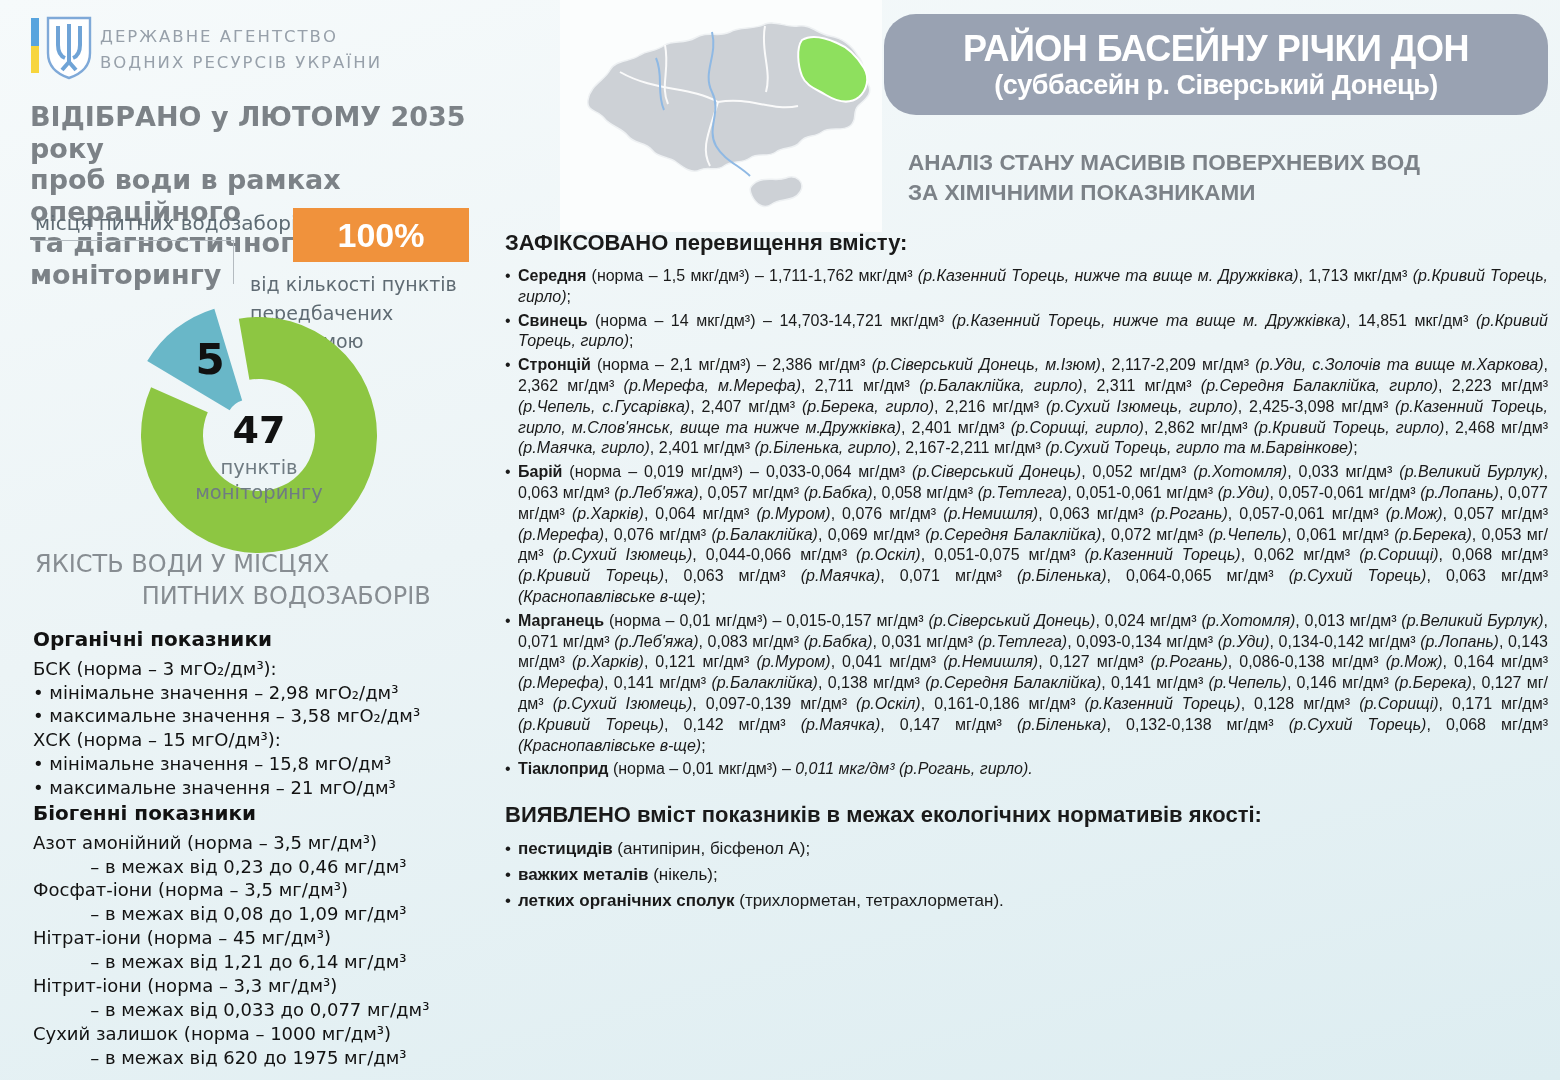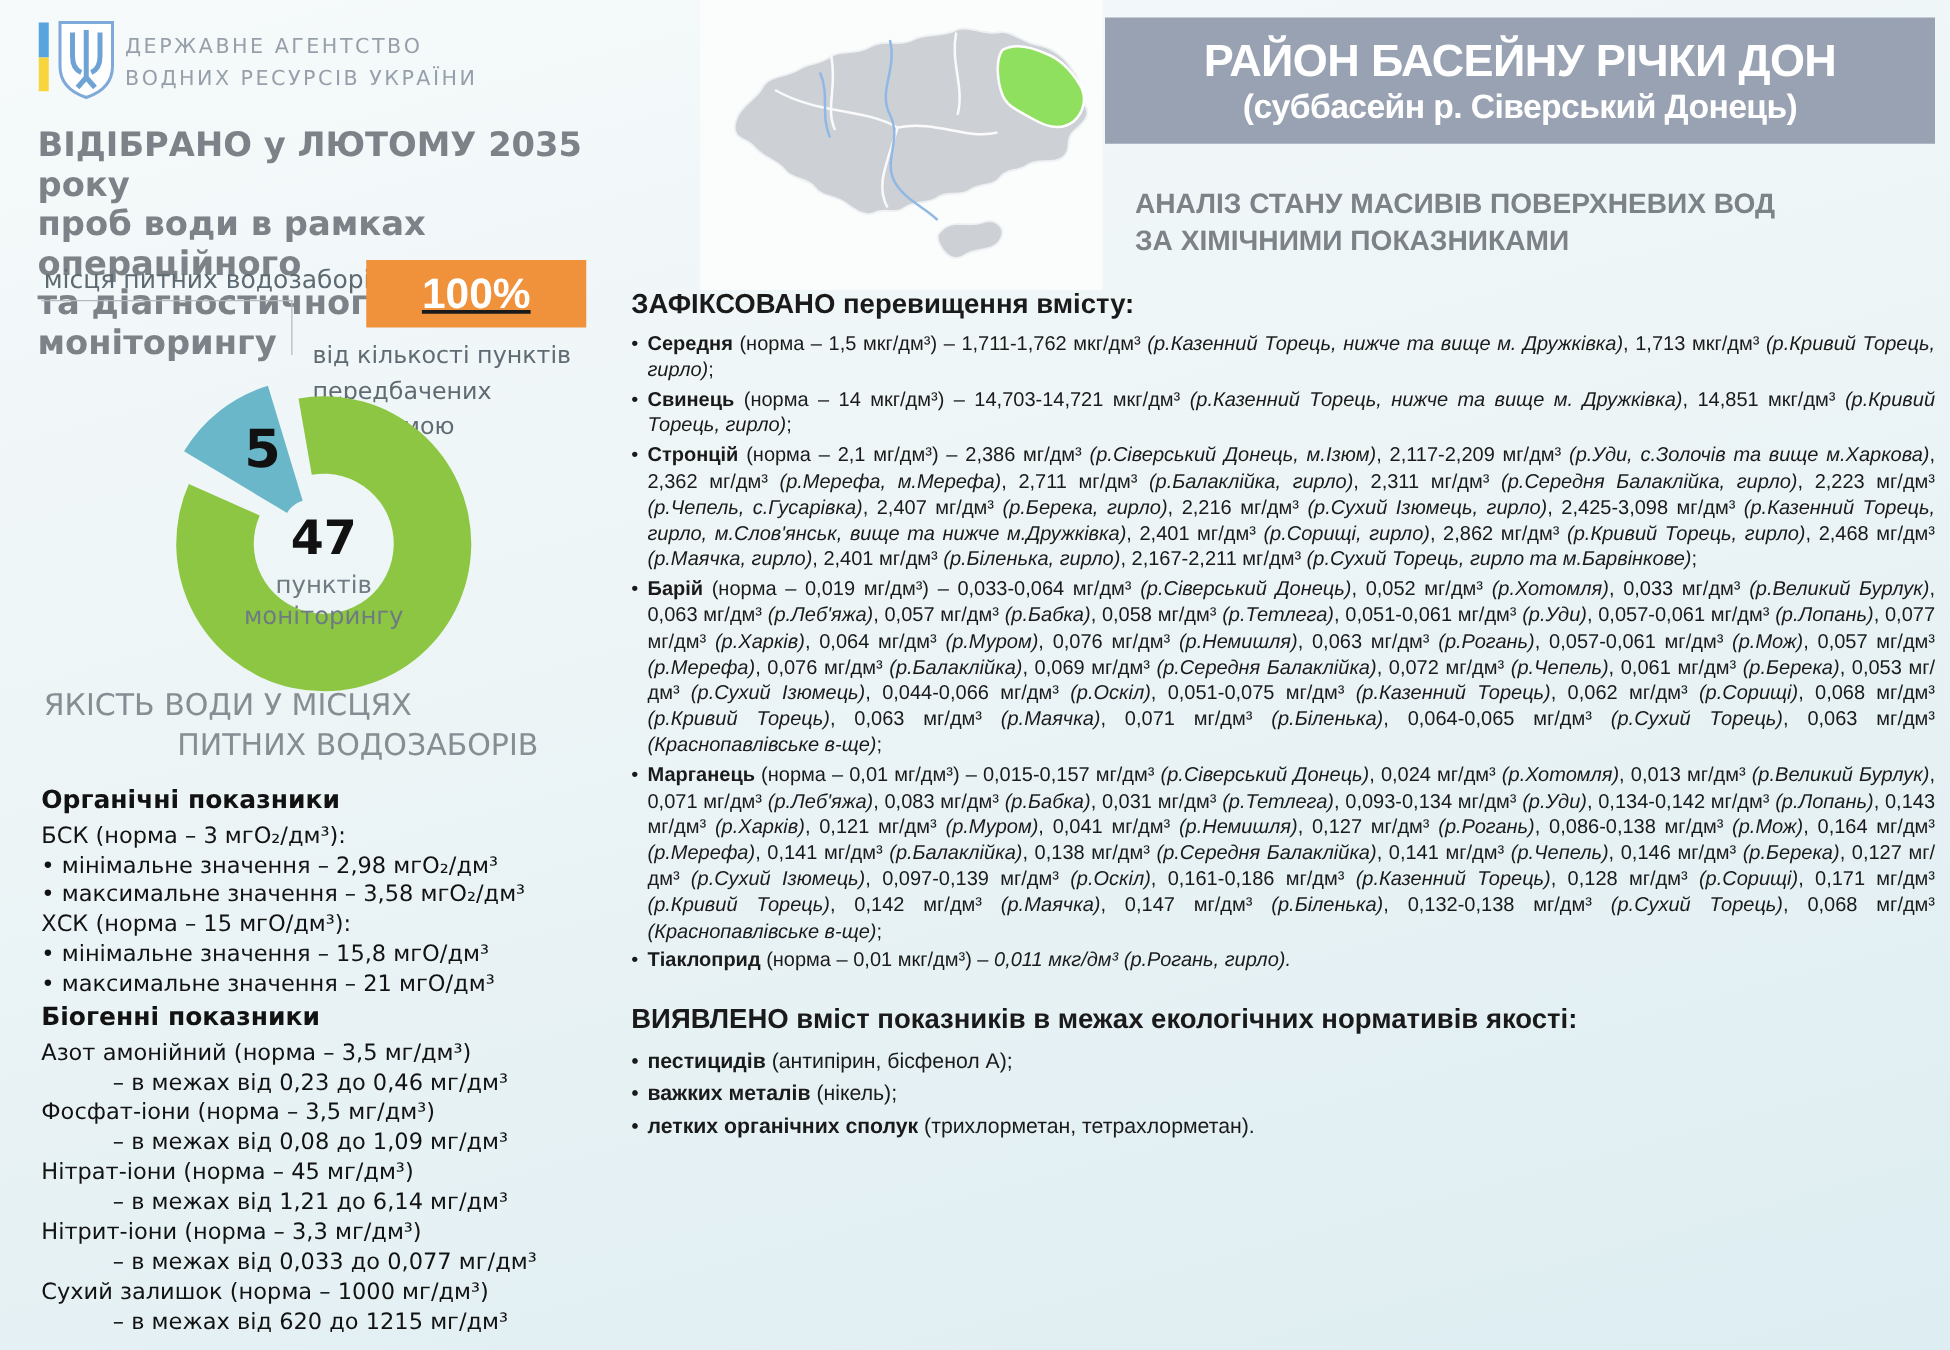--- a/index.html
+++ b/index.html
@@ -14,34 +14,34 @@
   
   .flagbar{left:31px;top:18px;width:8px;height:55px;}
   .flagbar .b{height:50%;background:#58a4de;}
   .flagbar .y{height:50%;background:#f7d53d;}
   .agency-text{left:100px;top:24px;font-size:16.5px;letter-spacing:2px;color:#97a0aa;line-height:1.55;white-space:pre-line;}
 
   
   .main-title{left:30px;top:101px;width:460px;font-size:27px;font-weight:bold;color:#7c8287;line-height:1.17;white-space:pre-line;}
   .callout-label{left:35px;top:211px;font-size:20px;color:#5d6a72;}
   .callout-line{left:33px;top:240px;width:200px;height:43px;border-top:1.5px solid #b4bbc0;border-right:1.5px solid #b4bbc0;}
-  .percent-box{left:293px;top:208px;width:176px;height:54px;background:#f0923c;display:flex;align-items:center;justify-content:center;text-decoration:underline;}
+  .percent-box{left:293px;top:208px;width:176px;height:54px;background:#f0923c;display:flex;align-items:center;justify-content:center;}
   .percent-box span{color:#fff;font-size:34px;font-weight:bold;font-family:"Liberation Sans",sans-serif;}
   .percent-caption{left:250px;top:270px;width:220px;text-align:left;font-size:19px;color:#5f6b73;line-height:1.5;white-space:pre-line;}
   .donut-svg{left:123px;top:293px;}
   .quality-header{left:35px;top:548px;width:450px;font-size:24px;font-weight:normal;color:#878d92;line-height:1.35;white-space:pre-wrap;}
   .panel-block{width:445px;font-size:18px;line-height:1.33;color:#121212;}
   .panel-block .blk-title{font-weight:bold;font-size:20px;margin-bottom:4px;}
   .organic{left:33px;top:626px;}
   .biogenic{left:33px;top:800px;}
   .tline{white-space:pre-wrap;}
 
   
   .map-panel{left:560px;top:0;width:322px;height:232px;background:#fbfdfd;}
-  .region-box{left:884px;top:14px;width:664px;height:101px;background:#99a2b2;display:flex;flex-direction:column;align-items:center;justify-content:center;}
+  .region-box{left:884px;top:14px;width:664px;height:101px;background:#99a2b2;display:flex;flex-direction:column;align-items:center;justify-content:center;border-radius:32px;}
   .region-box .t1{color:#fff;font-weight:bold;font-size:36px;font-family:"Liberation Sans",sans-serif;letter-spacing:-0.5px;line-height:1.15;}
   .region-box .t2{color:#fff;font-weight:bold;font-size:27px;font-family:"Liberation Sans",sans-serif;letter-spacing:-0.5px;}
   .analysis-title{left:908px;top:148px;width:650px;font-size:22.5px;font-weight:bold;color:#7c8288;line-height:1.35;font-family:"Liberation Sans",sans-serif;white-space:pre-line;}
 
   
   .right-body{left:505px;top:230px;width:1043px;font-family:"Liberation Sans",sans-serif;}
   .sec-title{font-size:22px;font-weight:bold;margin-bottom:10px;}
   .bullet-item{position:relative;padding-left:13px;text-align:justify;font-size:16px;line-height:1.3;margin-bottom:3px;}
   .bullet-item::before{content:"\2022";position:absolute;left:0;top:0;}
   .seg-b{font-weight:bold;}
@@ -117,21 +117,21 @@
 
     <div class="tline">Азот амонійний (норма – 3,5 мг/дм³)</div>
         <div class="tline">          – в межах від 0,23 до 0,46 мг/дм³</div>
         <div class="tline">Фосфат-іони (норма – 3,5 мг/дм³)</div>
         <div class="tline">          – в межах від 0,08 до 1,09 мг/дм³</div>
         <div class="tline">Нітрат-іони (норма – 45 мг/дм³)</div>
         <div class="tline">          – в межах від 1,21 до 6,14 мг/дм³</div>
         <div class="tline">Нітрит-іони (норма – 3,3 мг/дм³)</div>
         <div class="tline">          – в межах від 0,033 до 0,077 мг/дм³</div>
         <div class="tline">Сухий залишок (норма – 1000 мг/дм³)</div>
-        <div class="tline">          – в межах від 620 до 1215 мг/дм³</div>
+        <div class="tline">          – в межах від 620 до 1975 мг/дм³</div>
       </div>
   </div>
 
   <div class="abs map-panel">
     <svg width="322" height="232" viewBox="0 0 322 232">
 
       <path fill="#cdd1d6" stroke="#eef1f3" stroke-width="1.5" d="
         M28,100 C30,85 45,80 50,70 C55,60 70,62 80,55 C88,50 95,52 105,45
         C112,40 125,44 135,38 C148,30 158,38 170,32 C180,26 195,30 205,24
         C215,20 228,28 238,26 C250,24 258,34 270,36 C282,38 292,46 298,56

